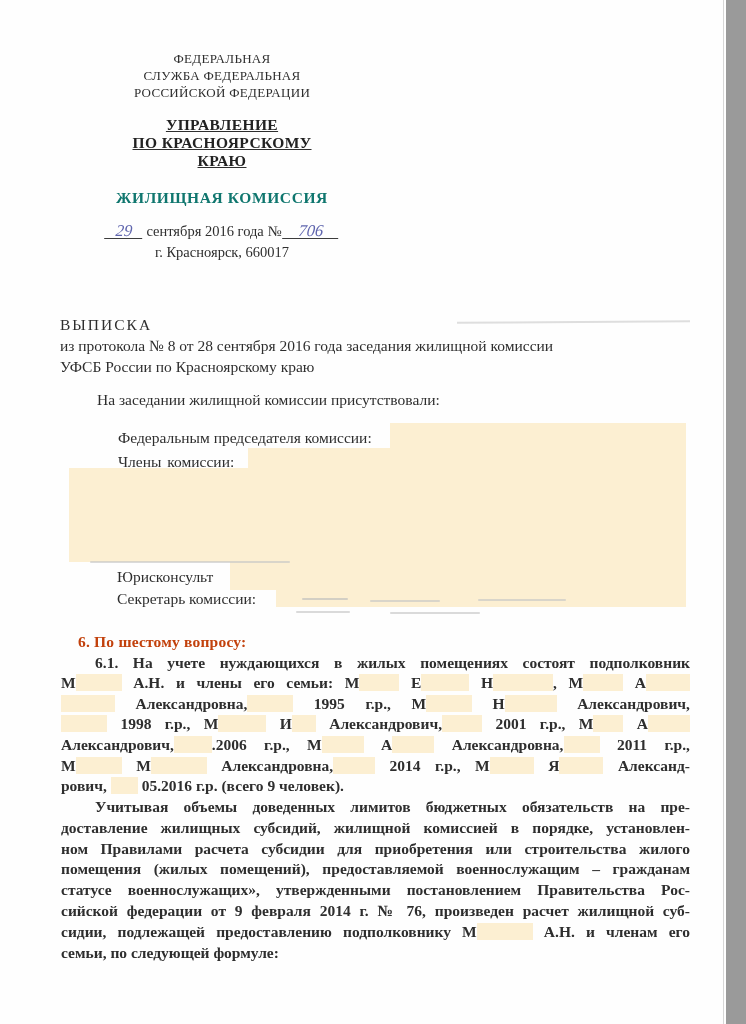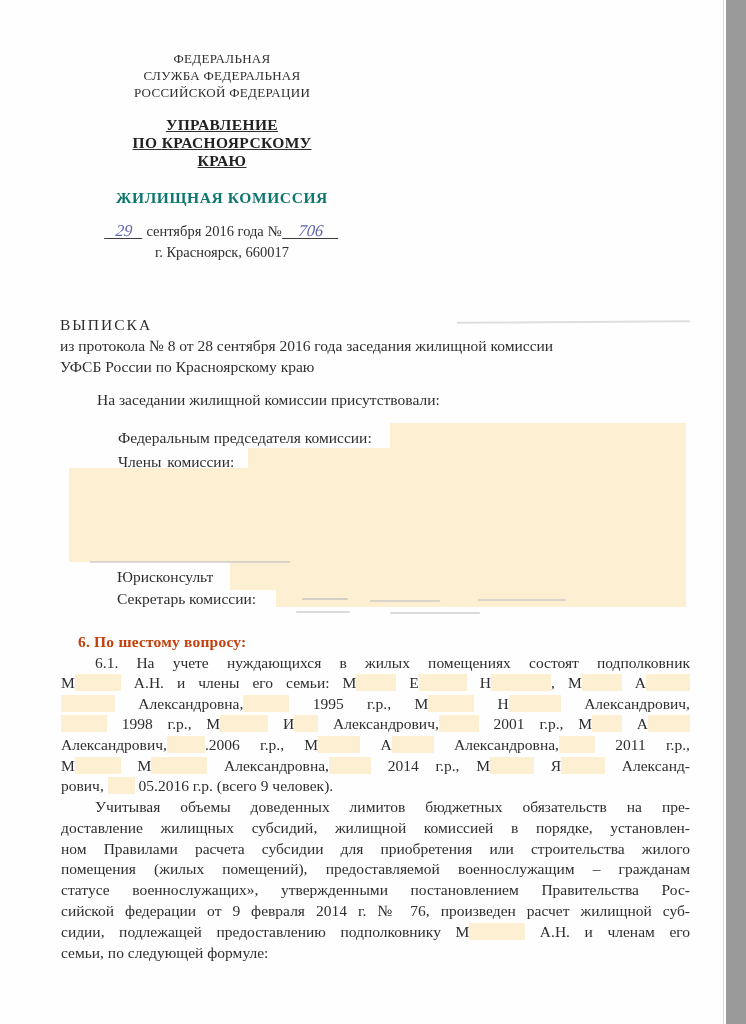--- a/index.html
+++ b/index.html
@@ -52,21 +52,21 @@
   .rm-2{left:242px;top:178px;width:46px;background:#bdbdbd;}
   .rm-3{left:310px;top:180px;width:70px;}
   .rm-4{left:418px;top:179px;width:88px;}
   .rm-5{left:236px;top:191px;width:54px;}
   .rm-6{left:330px;top:192px;width:90px;}
   
   .body-block{position:absolute;left:61px;width:629px;font-size:15.5px;line-height:20.6px;}
   .sec6{top:632px;}
   .para2{top:797px;line-height:20.8px;}
   .sec-heading{font-weight:bold;color:#c2410c;padding-left:17px;letter-spacing:.2px;}
-  .line{white-space:normal;}
+  .line{white-space:normal;font-weight:bold;}
   .jl{text-align:justify;text-align-last:justify;}
   .indent{text-indent:34px;}
   .redact{display:inline-block;background:var(--redact,#fcefd2);height:17px;vertical-align:-3px;}
 </style>
 </head>
 <body>
 
 <div class="page">
 
   <div class="letterhead">

